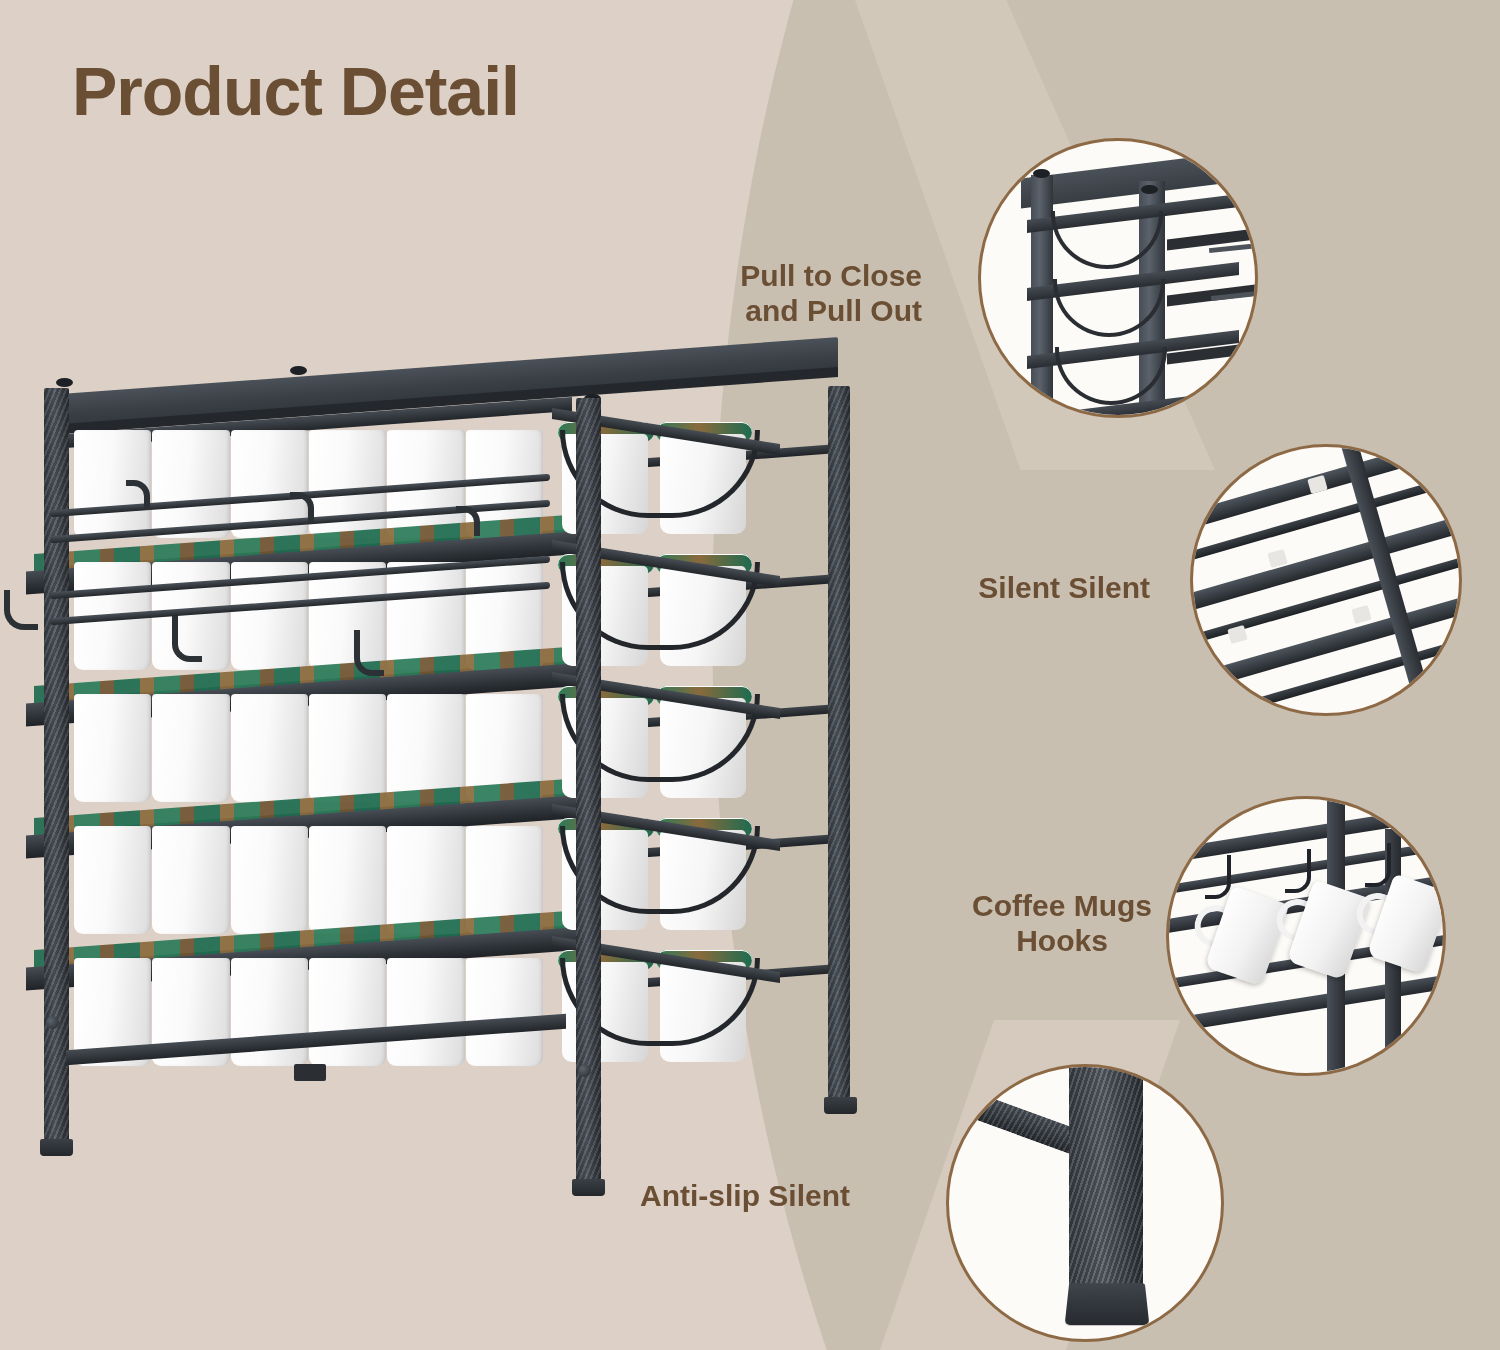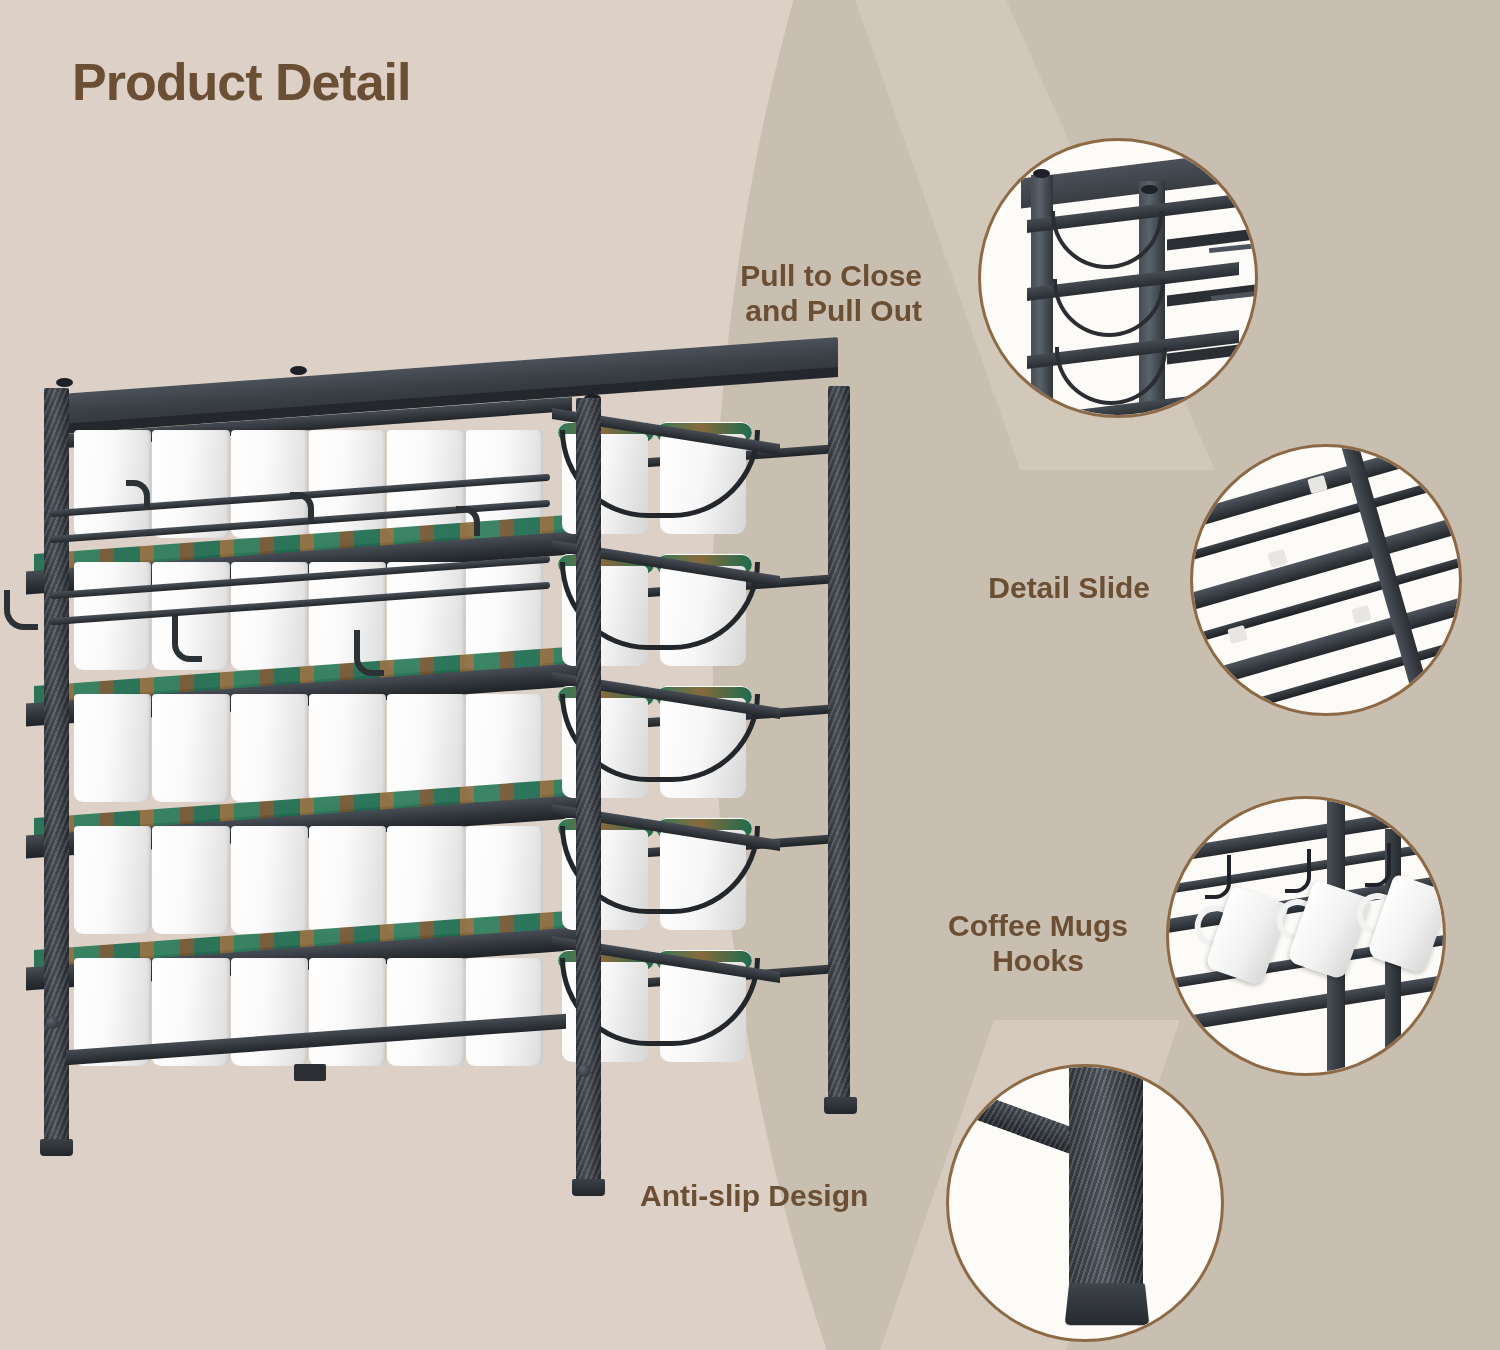--- a/index.html
+++ b/index.html
@@ -26,32 +26,32 @@
   .bg-wedge2 {
     position:absolute; bottom:0; left:880px; width:300px; height:330px;
     background:#d8cec2;
     clip-path: polygon(38% 0%, 100% 0%, 62% 100%, 0% 100%);
     opacity:.75;
   }
 
   
   .title {
     position:absolute; left:72px; top:52px;
-    font-size:52px; font-weight:bold; color:#6b4f35;
+    font-size:68px; font-weight:bold; color:#6b4f35;
     letter-spacing:-1px;
   }
 
   
   .label {
     position:absolute; color:#6b4f35; font-weight:bold;
     font-size:30px; line-height:1.18; white-space:pre-line;
   }
   .label-1 { right:578px; top:258px; text-align:right; }
   .label-2 { right:350px; top:570px; text-align:right; }
-  .label-3 { right:372px; top:888px; text-align:center;margin-top:20px; }
+  .label-3 { right:348px; top:888px; text-align:center; }
   .label-4 { left:640px; top:1178px; text-align:left; }
 
   
   .circle {
     position:absolute; border-radius:50%;
     border:3px solid #8d6a45;
     background:#fdfbf7;
     overflow:hidden;
   }
   .c1 { left:978px; top:138px;  width:280px; height:280px; }
@@ -274,24 +274,24 @@
 
 <div class="bg-left"></div>
 <div class="bg-right"></div>
 <div class="bg-wedge"></div>
 <div class="bg-wedge2"></div>
 
 <div class="title">Product Detail</div>
 
 <div class="label label-1">Pull to Close
 and Pull Out</div>
-<div class="label label-2">Detail Slide</div>
+<div class="label label-2">Silent Silent</div>
 <div class="label label-3">Coffee Mugs
 Hooks</div>
-<div class="label label-4">Anti-slip Design</div>
+<div class="label label-4">Anti-slip Silent</div>
 
 <div class="circle c1">
   <div class="cin">
     <div class="top-panel"></div>
     <div class="vpost" style="left:50px;top:34px;"></div>
     <div class="vpost" style="left:158px;top:40px;width:26px;"></div>
     <div class="shelf" style="top:66px;"></div>
     <div class="shelf" style="top:134px;"></div>
     <div class="shelf" style="top:202px;"></div>
     <div class="shelf" style="top:262px;"></div>

